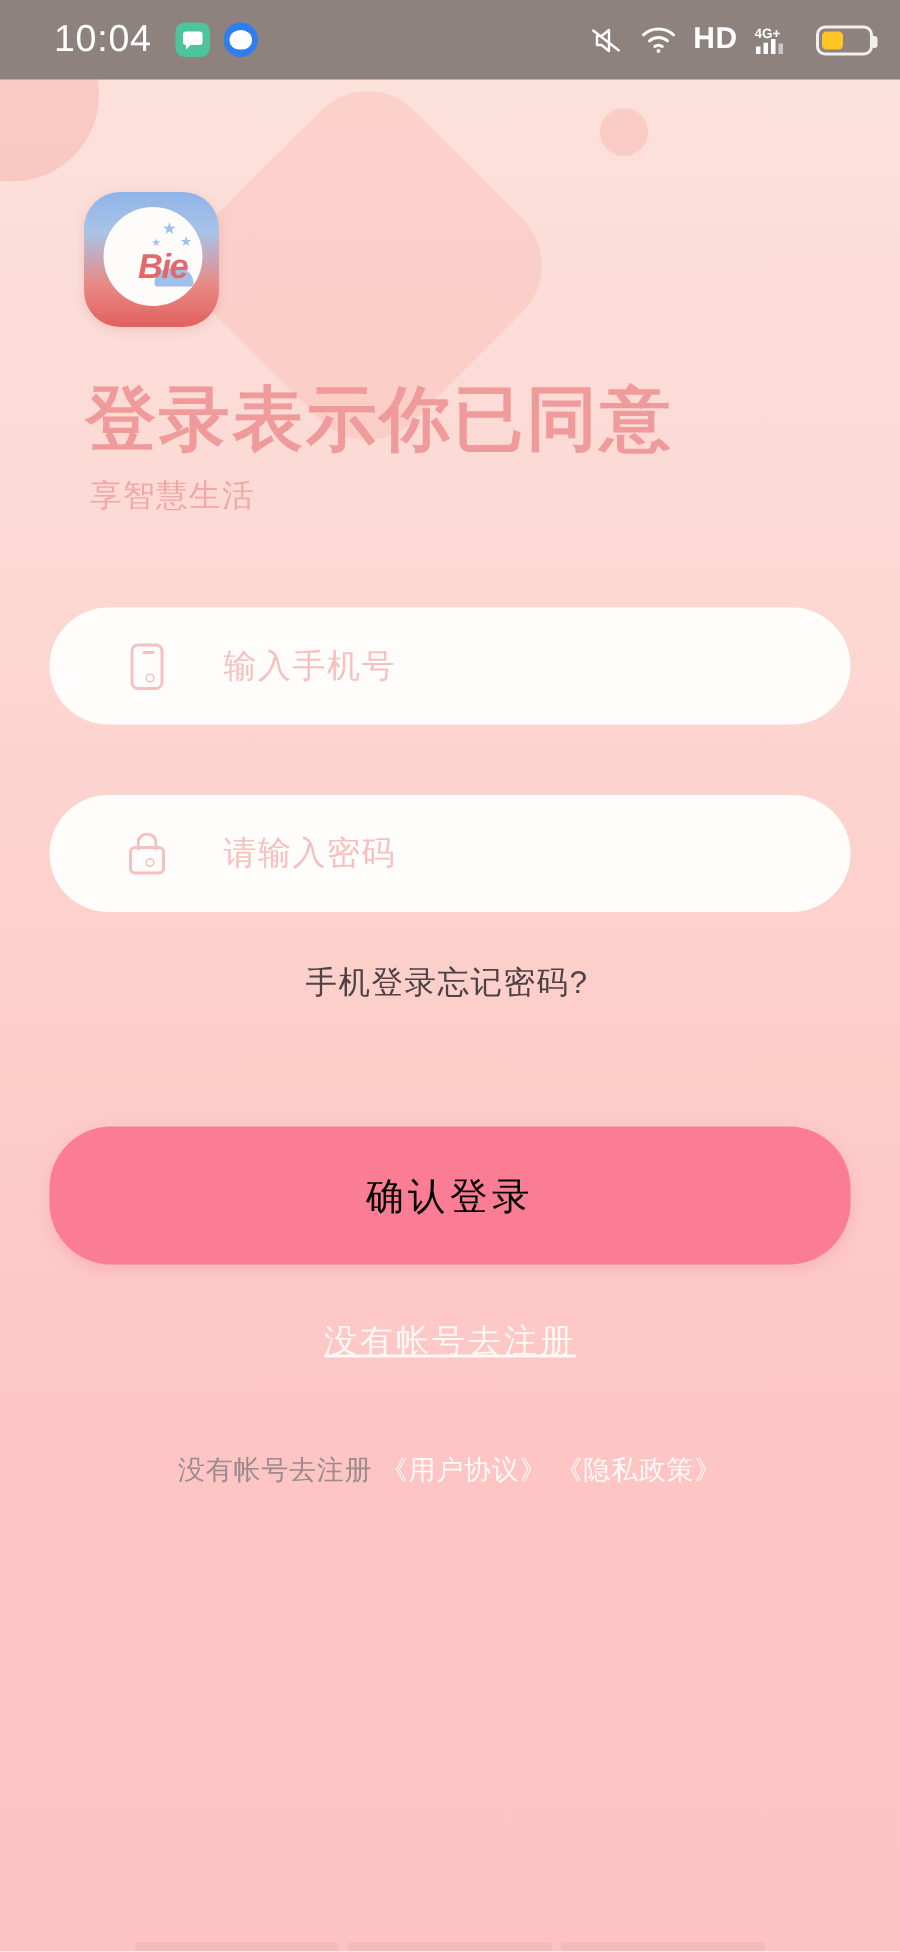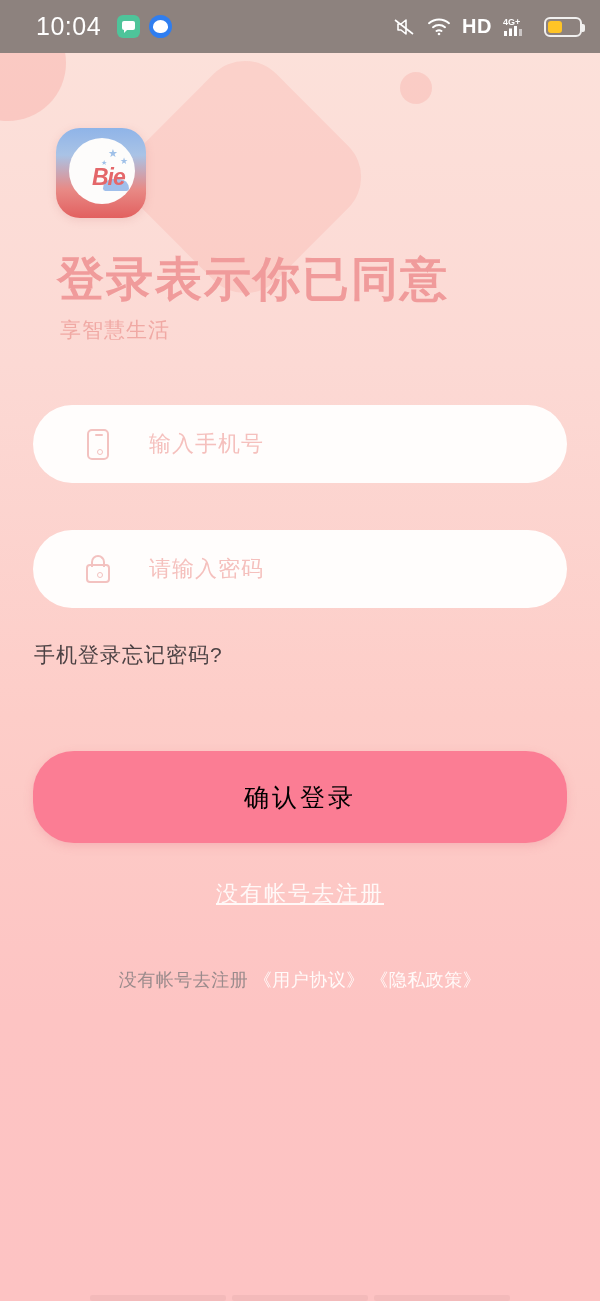--- a/index.html
+++ b/index.html
@@ -144,22 +144,22 @@
   }
   .field-input {
     border:none; outline:none; background:transparent;
     font-family:"Liberation Sans", sans-serif;
     font-size:22px; color:#5a4a4a; margin-left:36px; width:380px;
   }
   .field-input::placeholder { color:#f5c0bd; letter-spacing:1px; }
 
   
   #link-row {
-    position:absolute; left:34px; top:641px; width:502px;
-    display:flex; justify-content:flex-start; align-items:center;
+    position:absolute; left:47px; top:641px; width:502px;
+    display:flex; justify-content:center; align-items:center;
   }
   #link-row span { font-size:21px; color:#4c4244; letter-spacing:1px; }
 
   
   #login-button {
     position:absolute; left:33px; top:751px; width:534px; height:92px;
     background:#fb7d94; border:none; border-radius:41px;
     color:#000000; font-size:25px; letter-spacing:3px;
     font-family:"Liberation Sans", sans-serif;
     cursor:pointer;

